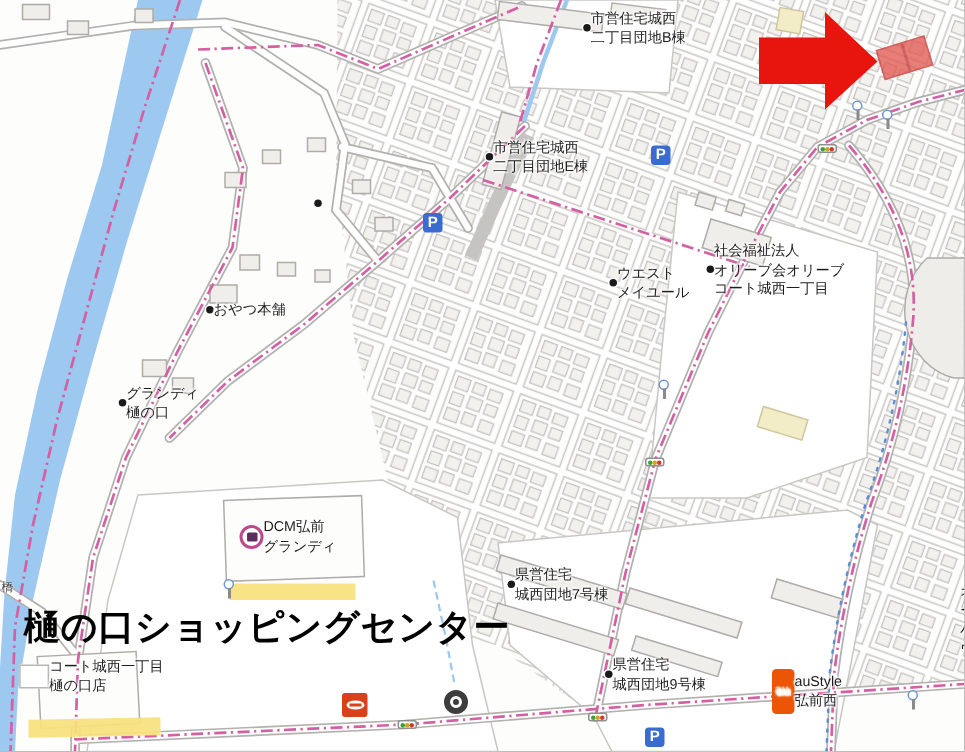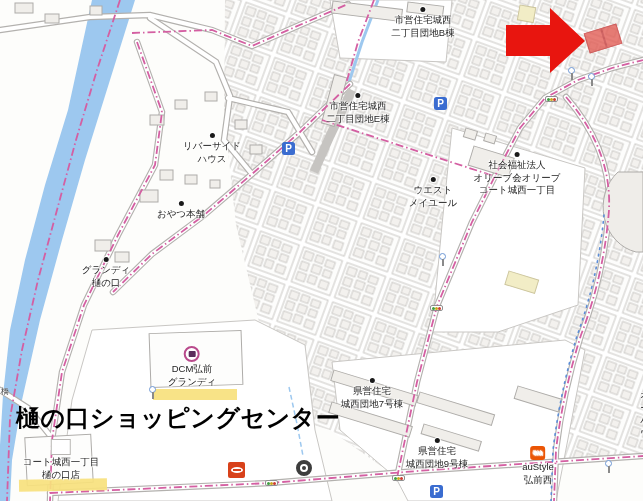--- a/index.html
+++ b/index.html
@@ -5,22 +5,22 @@
   html,body{margin:0;padding:0;background:#888;}
   #map{position:relative;width:643px;height:501px;overflow:hidden;background:#fdfdfb;
        font-family:"Liberation Sans","DejaVu Sans",sans-serif;}
   #map svg.base{position:absolute;left:0;top:0;}
   
   .river{fill:var(--river-blue,#9dc8ef);}
   .pink{stroke:var(--boundary-pink,#d45fa2);stroke-width:1.8;fill:none;stroke-dasharray:8 3 1.5 3;}
   .bluedot{stroke:#5b8dd8;stroke-width:1.6;fill:none;stroke-dasharray:1.6 5;stroke-linecap:round;}
   .stream{stroke:var(--river-blue,#9dc8ef);fill:none;}
   
-  .poi{position:absolute;transform:translateX(-50%);display:flex;flex-direction:column;align-items:center;
-       font-size:9.5px;line-height:12.5px;color:#1c1c1c;text-align:center;white-space:pre-line;
+  .poi{position:absolute;transform:translateX(-50%);display:flex;flex-direction:row;align-items:center;
+       font-size:9.5px;line-height:12.5px;color:#1c1c1c;text-align:left;white-space:pre-line;
        text-shadow:0 0 2px #fff,0 0 2px #fff,1px 1px 1px #fff,-1px -1px 1px #fff;z-index:4;}
   .poi .dot{width:5px;height:5px;border-radius:50%;background:#1a1a1a;margin-bottom:2px;box-shadow:0 0 0 1px #fff;}
   .poi-tiny{position:absolute;font-size:8px;color:#444;z-index:4;
        text-shadow:0 0 1px #fff;}
   .big-title{position:absolute;left:16px;top:402px;font-size:24px;font-weight:700;color:#000;
        letter-spacing:0.5px;white-space:nowrap;z-index:6;}
   
   .hl{position:absolute;background:var(--highlight-yellow,#f7e17d);opacity:.92;z-index:3;}
   .arrow-box{position:absolute;left:506px;top:5px;width:80px;height:70px;z-index:8;}
   .target{position:absolute;left:586px;top:28px;width:32px;height:19px;transform:rotate(-17deg);
@@ -35,21 +35,21 @@
   .lamp .stem{position:absolute;left:3px;top:6px;width:1.5px;height:7px;background:#8a8a8a;}
   .sig{position:absolute;width:13px;height:6px;background:#fff;border:1px solid #8f8f8f;border-radius:2px;
        display:flex;align-items:center;justify-content:space-between;padding:0 1px;box-sizing:border-box;z-index:4;}
   .sig i{width:3px;height:3px;border-radius:50%;display:block;}
   .sig .g{background:#3f9e3f;} .sig .y{background:#c9a81f;} .sig .r{background:#cc3b30;}
   .ic-dcm{width:16px;height:16px;border-radius:50%;background:#fff;border:2px solid var(--dcm-magenta,#b94a8c);
        box-sizing:border-box;display:flex;align-items:center;justify-content:center;margin-bottom:1px;}
   .ic-dcm .bag{width:7px;height:6px;background:#5c2d5c;border-radius:1px;}
   .ic-mv{width:20px;height:16px;background:#fff;border:1px solid #b9b7b4;box-sizing:border-box;margin-bottom:1px;}
   .ic-mv .band{margin-top:4px;height:6px;background:var(--store-red,#d8411a);}
-  .ic-au{width:15px;height:14px;background:var(--au-orange,#eb5505);border-radius:3px;color:#fff;
+  .ic-au{width:15px;height:30px;background:var(--au-orange,#eb5505);border-radius:3px;color:#fff;
        font-size:8px;font-weight:700;display:flex;align-items:center;justify-content:center;margin-bottom:1px;}
   .ic-store{position:absolute;width:17px;height:16px;background:var(--store-red,#d8411a);border-radius:2px;
        display:flex;align-items:center;justify-content:center;z-index:4;}
   .ic-store .oval{width:12px;height:6px;background:#fff;border-radius:50%;display:flex;align-items:center;justify-content:center;}
   .ic-store .oval i{display:block;width:8px;height:1.5px;background:var(--store-red,#d8411a);}
   .ic-wheel{position:absolute;width:16px;height:16px;border-radius:50%;border:4px solid #3d3d3d;background:#fff;
        box-sizing:border-box;display:flex;align-items:center;justify-content:center;z-index:4;}
   .ic-wheel i{width:4px;height:4px;border-radius:50%;background:#3d3d3d;display:block;}
 </style>
 </head>
@@ -172,28 +172,27 @@
   <div class="arrow-box">
     <svg width="80" height="70" viewBox="0 0 80 70">
       <polygon points="0,20 44,20 44,3 79,36 44,68 44,51 0,51" style="fill:var(--arrow-red,#e8150f)"></polygon>
     </svg>
   </div>
 
   <div class="poi" style="left:423px;top:7px"><span class="dot"></span><span class="txt">市営住宅城西
 二丁目団地B棟</span></div>
   <div class="poi" style="left:358px;top:93px"><span class="dot"></span><span class="txt">市営住宅城西
 二丁目団地E棟</span></div>
-  <div class="poi" style="left:212px;top:133px"><span class="dot"></span><span class="txt">リバーサイド
-ハウス</span></div>
-  <div class="poi" style="left:181px;top:201px"><span class="dot"></span><span class="txt">おやつ本舗</span></div>
+  <div class="poi" style="left:212px;top:133px"><span class="dot"></span></div>
+  <div class="poi" style="left:164px;top:201px"><span class="dot"></span><span class="txt">おやつ本舗</span></div>
   <div class="poi" style="left:433px;top:177px"><span class="dot"></span><span class="txt">ウエスト
 メイユール</span></div>
   <div class="poi" style="left:106px;top:257px"><span class="dot"></span><span class="txt">グランディ
 樋の口</span></div>
-  <div class="poi" style="left:517px;top:152px"><span class="dot"></span><span class="txt">社会福祉法人
+  <div class="poi" style="left:517px;top:162px"><span class="dot"></span><span class="txt">社会福祉法人
 オリーブ会オリーブ
 コート城西一丁目</span></div>
   <div class="poi" style="left:372px;top:378px"><span class="dot"></span><span class="txt">県営住宅
 城西団地7号棟</span></div>
   <div class="poi" style="left:437px;top:438px"><span class="dot"></span><span class="txt">県営住宅
 城西団地9号棟</span></div>
 
   <div class="poi" style="left:192px;top:346px">
     <span class="ic-dcm"><span class="bag"></span></span>
     <span class="txt">DCM弘前

